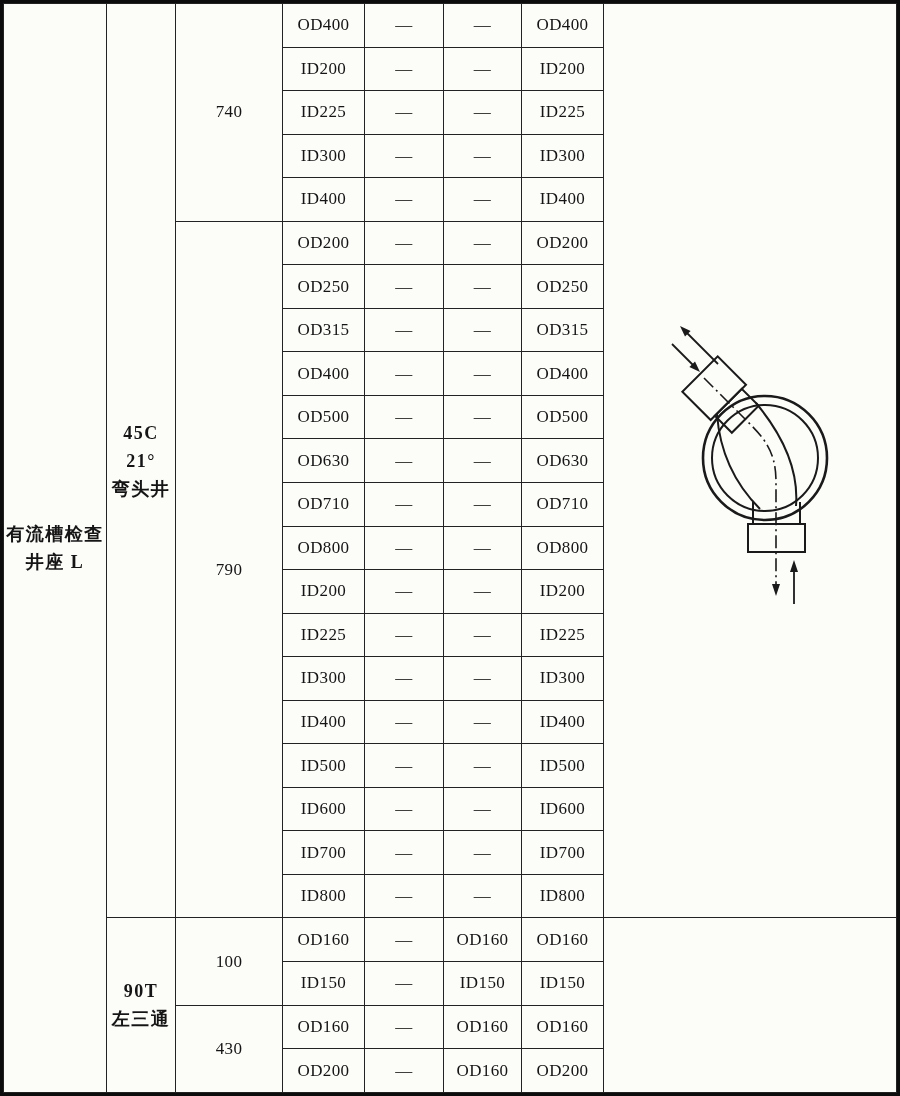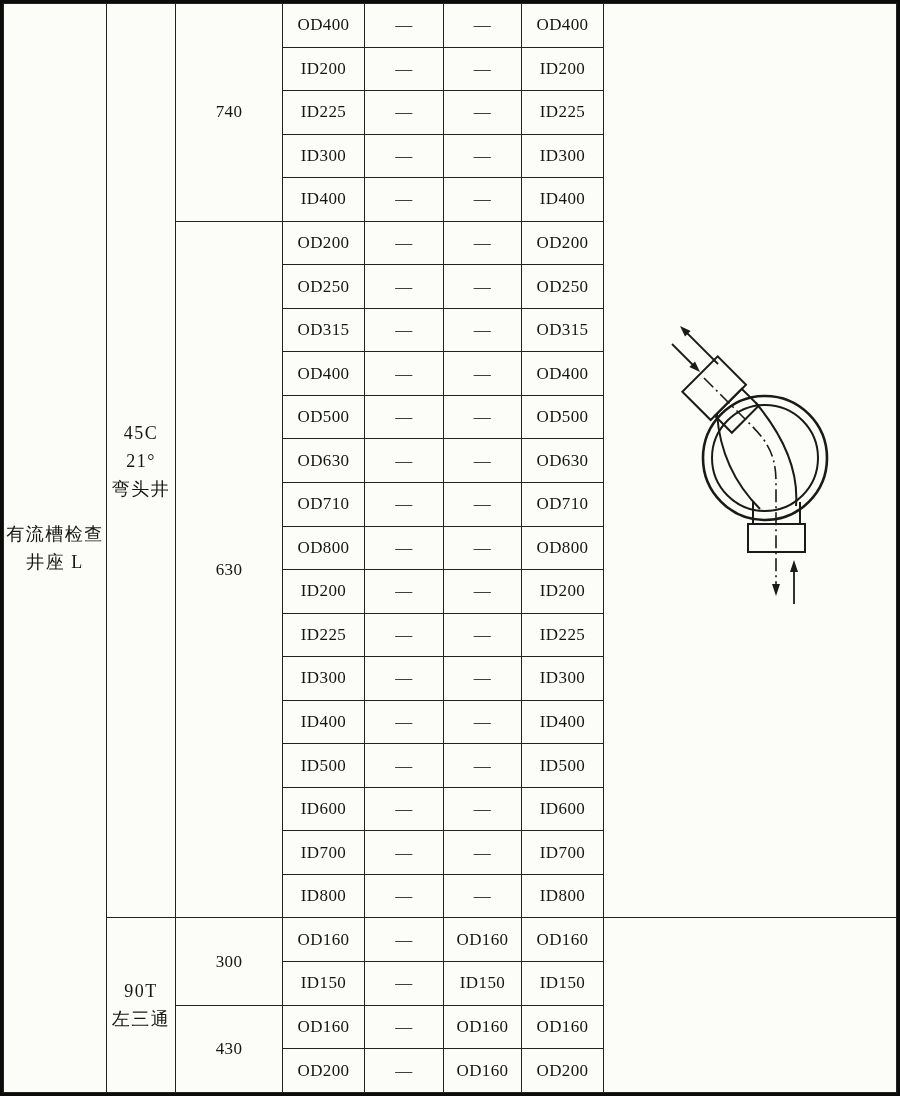--- a/index.html
+++ b/index.html
@@ -15,21 +15,21 @@
     border-collapse:collapse;table-layout:fixed;
   }
   td{
     border:1px solid #222;
     padding:0;margin:0;
     text-align:center;vertical-align:middle;
     font-size:17px;letter-spacing:.4px;
     overflow:hidden;
   }
   tr{height:43.4px;}
-  .cjk{font-size:18px;font-weight:400;letter-spacing:1.5px;}
+  .cjk{font-size:18px;font-weight:700;letter-spacing:1.5px;}
   .cjk div{line-height:28px;}
   .c3,.c4,.c5,.c6,.c7{font-size:17px;}
   .c8{vertical-align:middle;text-align:center;}
   svg.diagram{display:inline-block;vertical-align:middle;}
 </style>
 </head>
 <body>
 
 <div class="page">
   <table class="spec">
@@ -109,21 +109,21 @@
           <td class="c6">—</td>
           <td class="c7">ID300</td>
         </tr>
         <tr>
           <td class="c4">ID400</td>
           <td class="c5">—</td>
           <td class="c6">—</td>
           <td class="c7">ID400</td>
         </tr>
         <tr>
-          <td class="c3" rowspan="16">630</td>
+          <td class="c3" rowspan="16">790</td>
           <td class="c4">OD200</td>
           <td class="c5">—</td>
           <td class="c6">—</td>
           <td class="c7">OD200</td>
         </tr>
         <tr>
           <td class="c4">OD250</td>
           <td class="c5">—</td>
           <td class="c6">—</td>
           <td class="c7">OD250</td>
@@ -210,21 +210,21 @@
           <td class="c4">ID800</td>
           <td class="c5">—</td>
           <td class="c6">—</td>
           <td class="c7">ID800</td>
         </tr>
         <tr>
           <td class="c2 cjk" rowspan="4">
             <div>90T</div>
             <div>左三通</div>
           </td>
-          <td class="c3" rowspan="2">300</td>
+          <td class="c3" rowspan="2">100</td>
           <td class="c4">OD160</td>
           <td class="c5">—</td>
           <td class="c6">OD160</td>
           <td class="c7">OD160</td>
           <td class="c8" rowspan="4"></td>
         </tr>
         <tr>
           <td class="c4">ID150</td>
           <td class="c5">—</td>
           <td class="c6">ID150</td>

